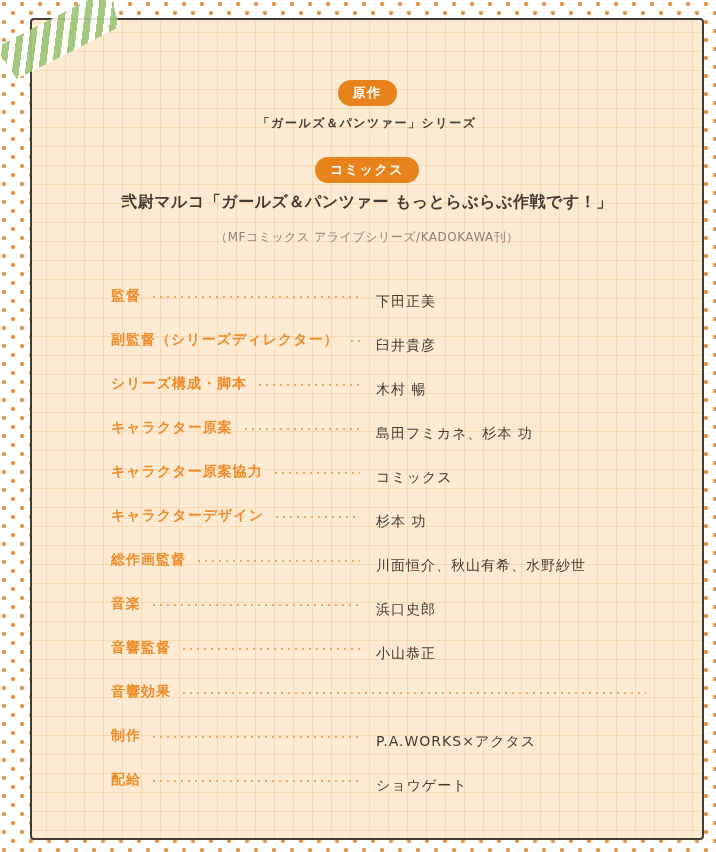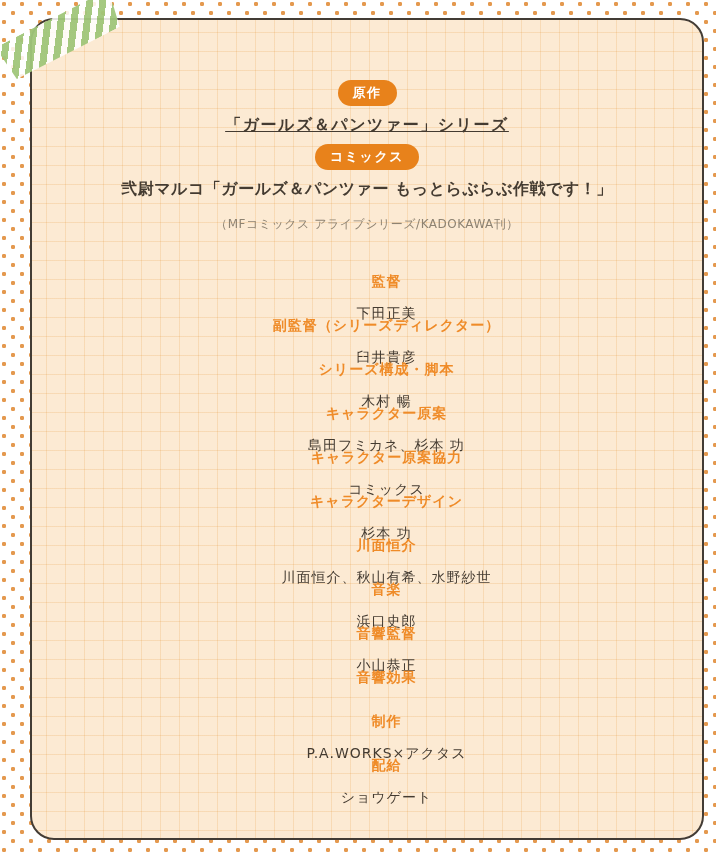--- a/index.html
+++ b/index.html
@@ -19,21 +19,21 @@
   }
 
   .card {
     position: absolute;
     left: 30px;
     top: 18px;
     width: 674px;
     height: 822px;
     box-sizing: border-box;
     border: 2px solid #433c35;
-    border-radius: 24px;
+    border-radius: 4px;
     background-color: #fcead3;
     
     background-image:
       linear-gradient(to right, rgba(231,158,70,0.22) 1px, rgba(0,0,0,0) 1px),
       linear-gradient(to bottom, rgba(231,158,70,0.22) 1px, rgba(0,0,0,0) 1px);
     background-size: 19px 19px;
     background-position: -5px -7px;
   }
 
   .tape {
@@ -60,26 +60,25 @@
     color: #ffffff;
     font-weight: bold;
     font-size: 13px;
     line-height: 1;
     padding: 6px 15px 7px;
     border-radius: 999px;
     letter-spacing: 1.5px;
   }
 
   .main-title {
-    margin: 9px 0 8px;
-    font-size: 16px;
+    margin: 9px 0 25px;
+    font-size: 12px;
     font-weight: bold;
     color: #443b31;
     letter-spacing: 1.5px;
-    text-decoration: underline;
   }
 
   .comic-title {
     margin: 9px 0 14px;
     font-size: 16px;
     font-weight: bold;
     color: #443b31;
     letter-spacing: 0.5px;
   }
 
@@ -94,21 +93,20 @@
     list-style: none;
     margin: 40px 0 0;
     padding: 0 40px 0 79px;
   }
 
   .staff-row {
     display: flex;
     align-items: center;
     height: 20px;
     margin-bottom: 24px;
-    flex-direction: column;
   }
 
   .staff-role {
     color: #ef8b28;
     font-weight: bold;
     font-size: 14px;
     letter-spacing: 1px;
     white-space: nowrap;
     flex: 0 0 auto;
   }
@@ -168,21 +166,21 @@
       <span class="staff-role">キャラクター原案協力</span>
       <span class="dotted-leader"></span>
       <span class="staff-name">コミックス</span>
     </li>
     <li class="staff-row">
       <span class="staff-role">キャラクターデザイン</span>
       <span class="dotted-leader"></span>
       <span class="staff-name">杉本 功</span>
     </li>
     <li class="staff-row">
-      <span class="staff-role">川面恒介</span>
+      <span class="staff-role">総作画監督</span>
       <span class="dotted-leader"></span>
       <span class="staff-name">川面恒介、秋山有希、水野紗世</span>
     </li>
     <li class="staff-row">
       <span class="staff-role">音楽</span>
       <span class="dotted-leader"></span>
       <span class="staff-name">浜口史郎</span>
     </li>
     <li class="staff-row">
       <span class="staff-role">音響監督</span>

